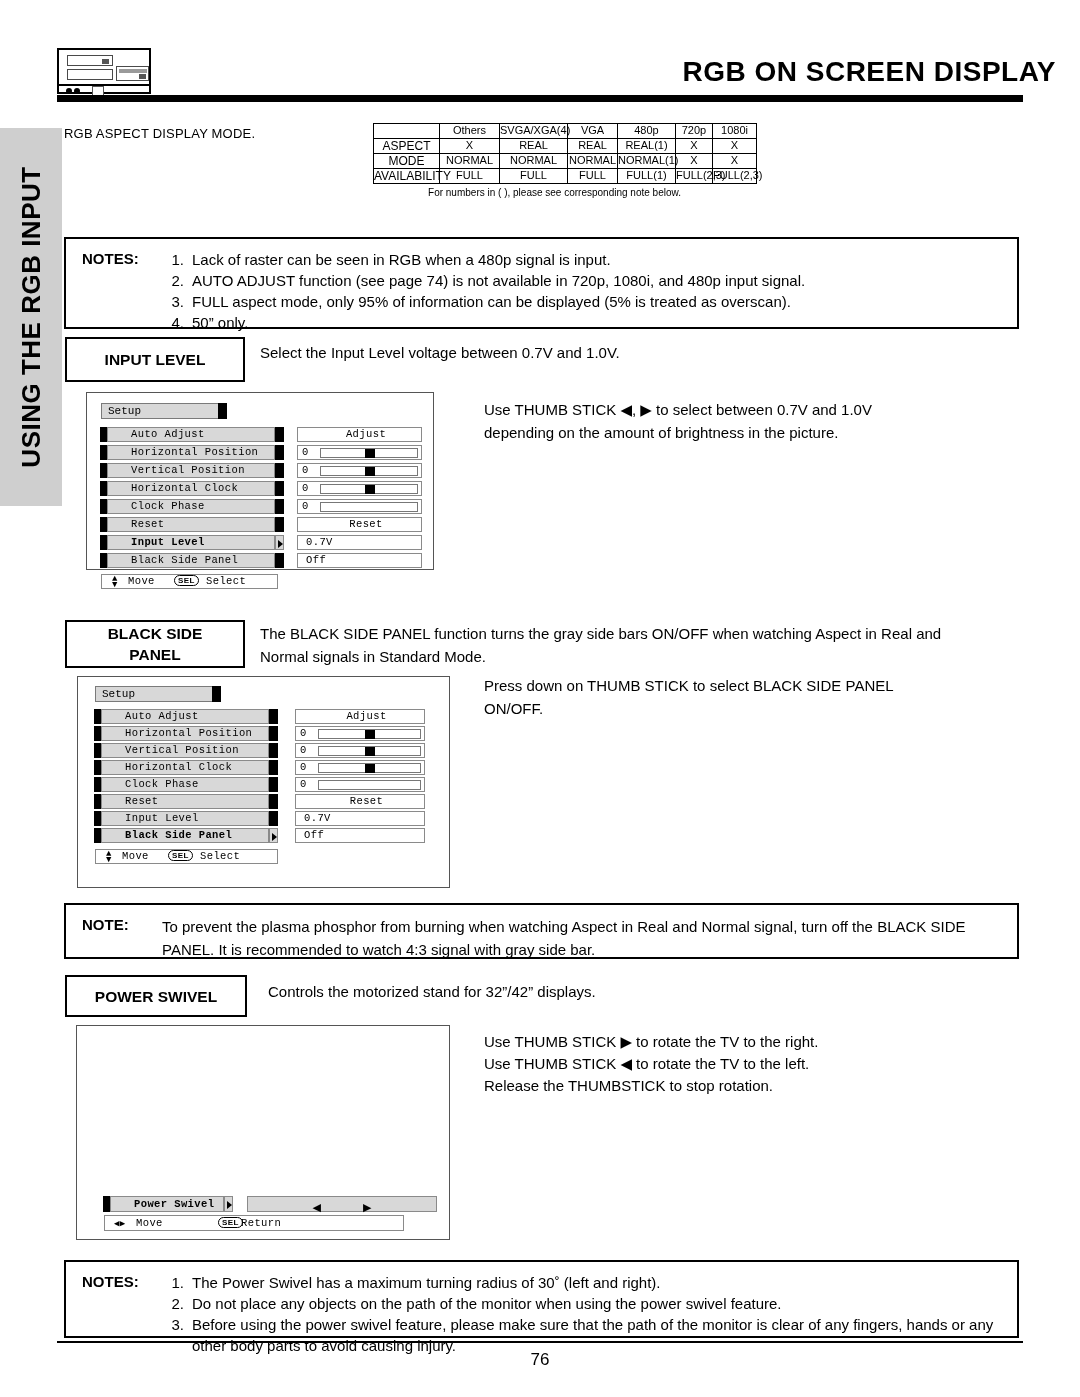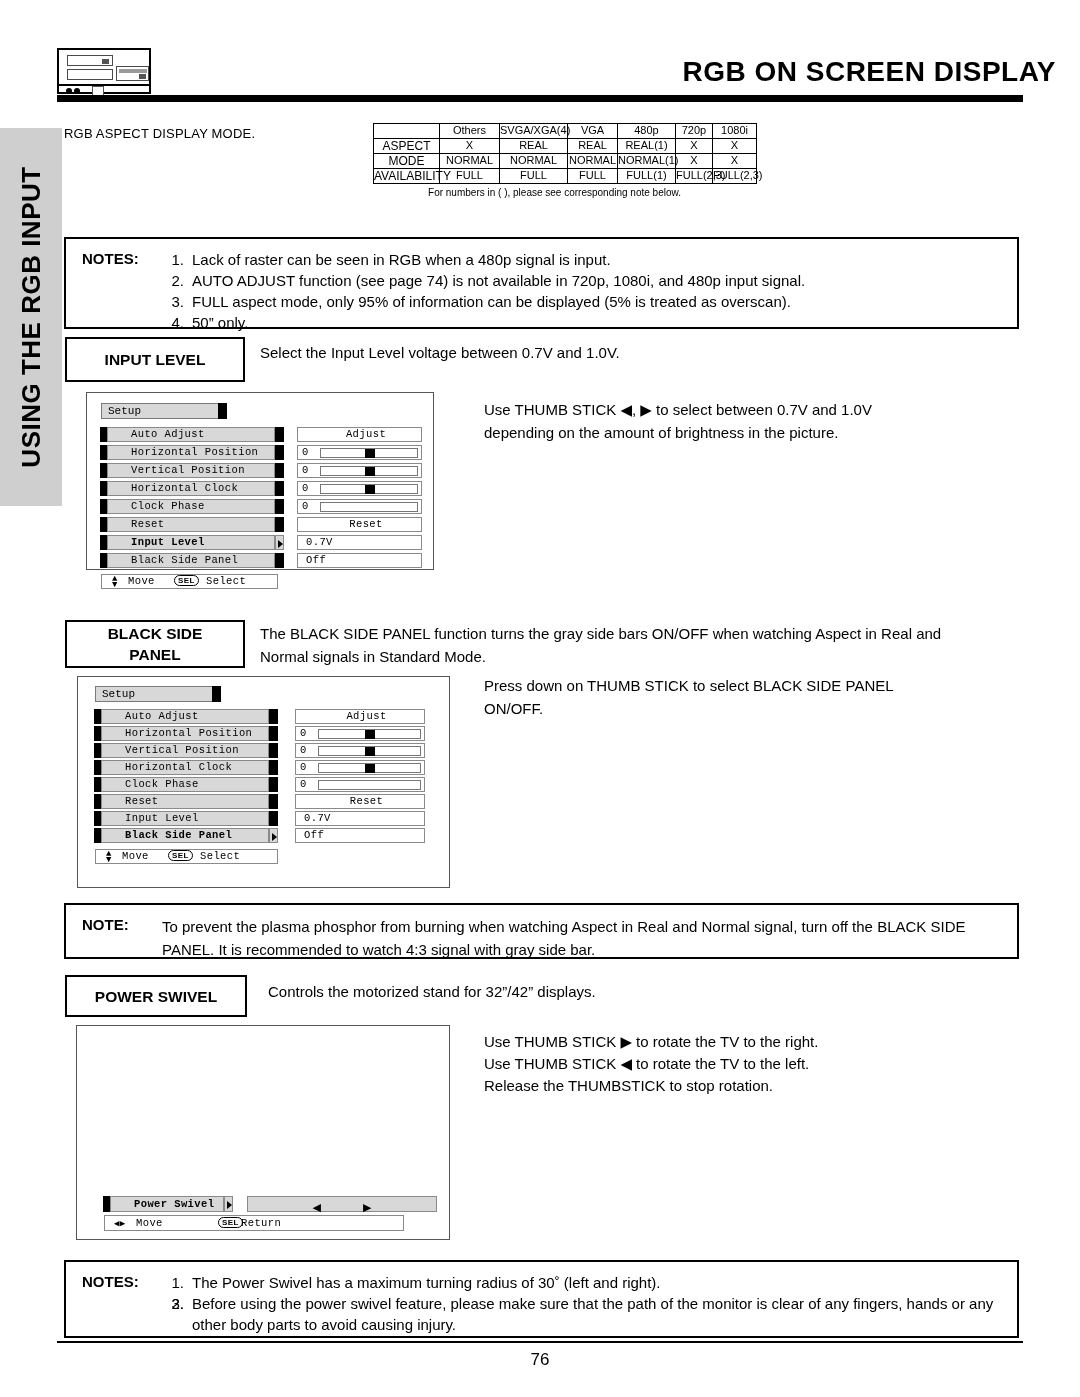--- a/index.html
+++ b/index.html
@@ -705,19 +705,19 @@
       <span class="ft" style="left:113px;"><span class="sel-key">SEL</span></span>
       <span class="ft" style="left:136px;">Return</span>
     </div>
   </div>
 </div>
 
 <div class="notes-box" style="left:64px; top:1260px; width:955px; height:78px;">
   <div class="notes-label">NOTES:</div>
   <ol>
     <li><span class="num">1.</span><span>The Power Swivel has a maximum turning radius of 30˚ (left and right).</span></li>
-    <li><span class="num">2.</span></li>
+    <li><span class="num">2.</span><span>Do not place any objects on the path of the monitor when using the power swivel feature.</span></li>
     <li><span class="num">3.</span><span>Before using the power swivel feature, please make sure that the path of the monitor is clear of any fingers, hands or any other body parts to avoid causing injury.</span></li>
   </ol>
 </div>
 
 <div id="footer-rule"></div>
 <div id="page-number">76</div>
 
 </body></html>

